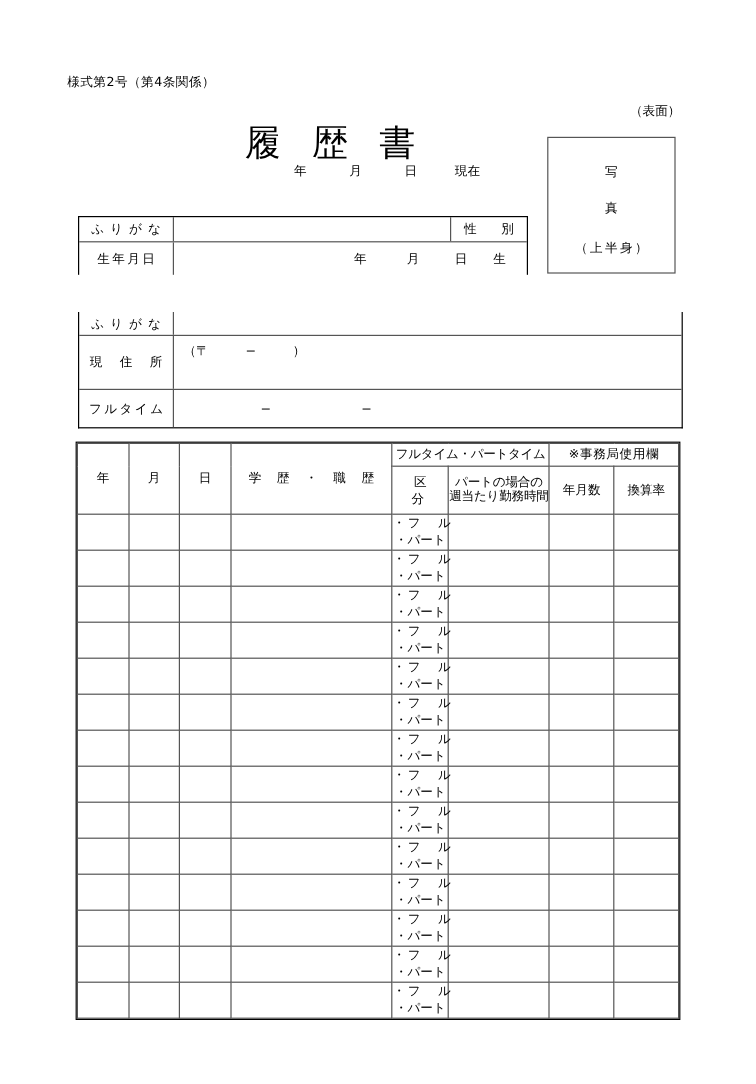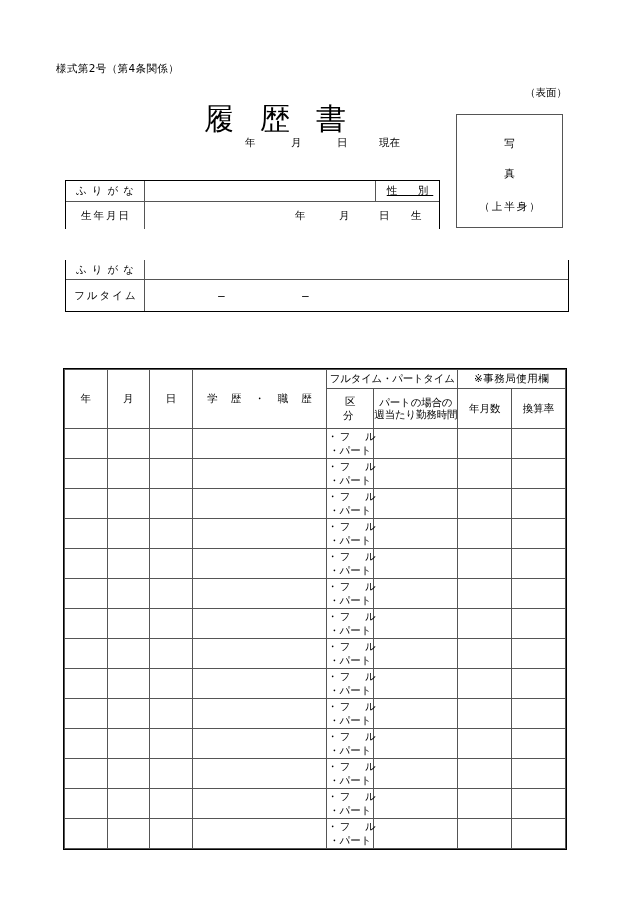--- a/index.html
+++ b/index.html
@@ -148,21 +148,21 @@
   .gender-col {
     width: 64px;
     flex: 0 0 64px;
     border-left: 0.8px solid #555555;
     font-size: 10.5px;
     display: flex;
     align-items: center;
     justify-content: center;
     white-space: nowrap;
   }
-  .gender-col.sp { letter-spacing: 5px; text-indent: 5px; text-decoration: underline; }
+  .gender-col.sp { letter-spacing: 5px; text-indent: 5px; }
 
   .h-furi  { height: 21px; }
   .h-name  { height: 32px; }
   .h-birth { height: 27px; }
   .h-furi2 { height: 20px; }
   .h-addr  { height: 45px; }
   .h-tel   { height: 31px; }
 
   
   .birth-marks {
@@ -298,20 +298,28 @@
         </div>
       </div>
     </div>
 
     <div class="pinfo-bottom">
       <div class="prow h-furi2">
         <div class="plabel sp4">ふりがな</div>
         <div class="pfield"></div>
       </div>
 
+      <div class="prow h-addr">
+        <div class="plabel sp2">現　住　所</div>
+        <div class="pfield">
+          <div class="zip">
+            <span>（〒</span><span class="zip-dash">−</span><span>）</span>
+          </div>
+        </div>
+      </div>
 
       <div class="prow h-tel">
         <div class="plabel sp2">フルタイム</div>
         <div class="pfield">
           <div class="tel-marks">
             <span>−</span><span>−</span>
           </div>
         </div>
       </div>
     </div>

